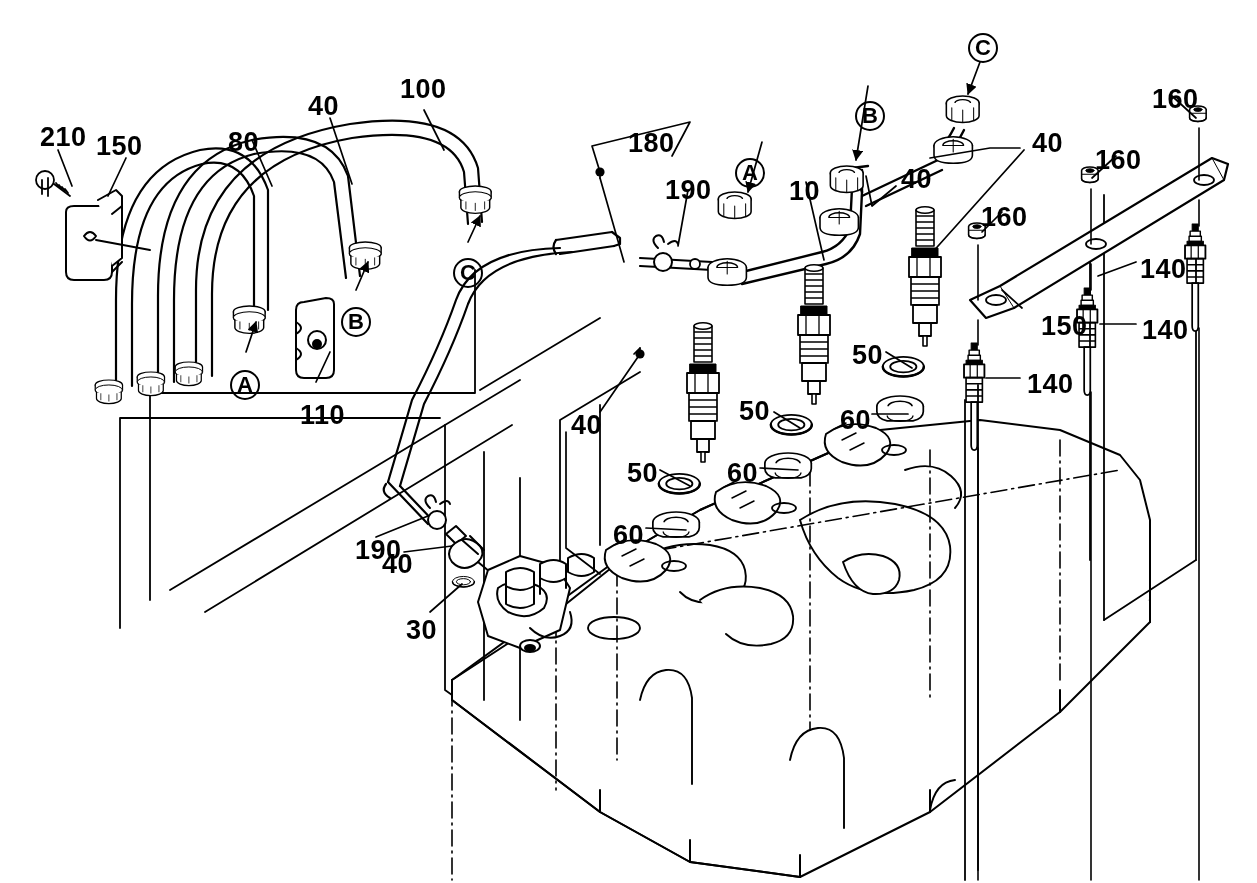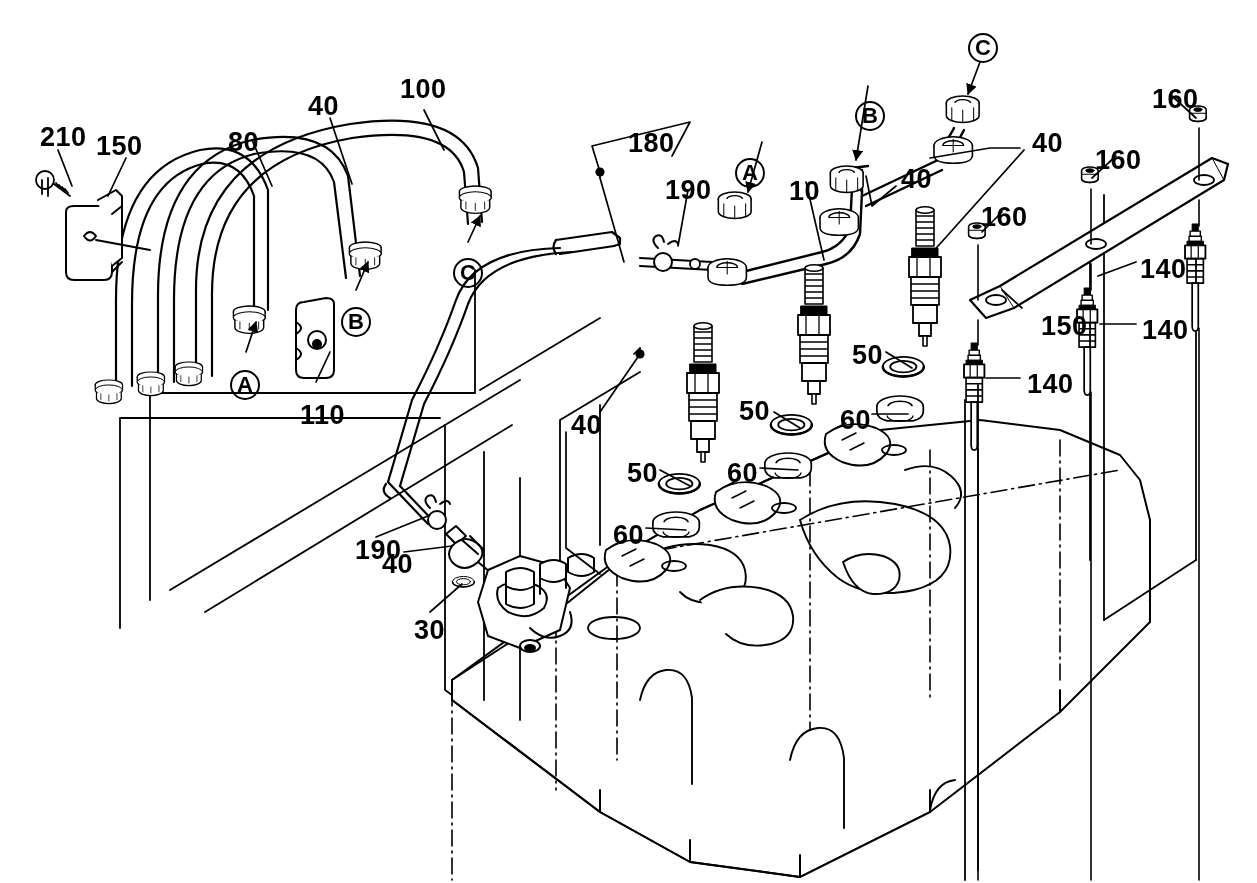--- a/index.html
+++ b/index.html
@@ -430,21 +430,21 @@
   <div class="lbl" style="left:901px; top:166px;">40</div>
   <div class="lbl" style="left:1032px;top:130px;">40</div>
   <div class="lbl" style="left:571px; top:412px;">40</div>
   <div class="lbl" style="left:627px; top:460px;">50</div>
   <div class="lbl" style="left:739px; top:398px;">50</div>
   <div class="lbl" style="left:852px; top:342px;">50</div>
   <div class="lbl" style="left:613px; top:522px;">60</div>
   <div class="lbl" style="left:727px; top:460px;">60</div>
   <div class="lbl" style="left:840px; top:407px;">60</div>
   <div class="lbl" style="left:382px; top:551px;">40</div>
-  <div class="lbl" style="left:406px; top:617px;margin-left:8px;">30</div>
+  <div class="lbl" style="left:406px; top:617px;">30</div>
   <div class="lbl" style="left:355px; top:537px;">190</div>
   <div class="lbl" style="left:1027px;top:371px;">140</div>
   <div class="lbl" style="left:1142px;top:317px;">140</div>
   <div class="lbl" style="left:1140px;top:256px;">140</div>
   <div class="lbl" style="left:1005px;top:313px;margin-left:36px;">150</div>
   <div class="lbl" style="left:981px; top:204px;">160</div>
   <div class="lbl" style="left:1095px;top:147px;">160</div>
   <div class="lbl" style="left:1152px;top:86px;">160</div>
 
   <div class="clbl" style="left:230px; top:370px;">A</div>

